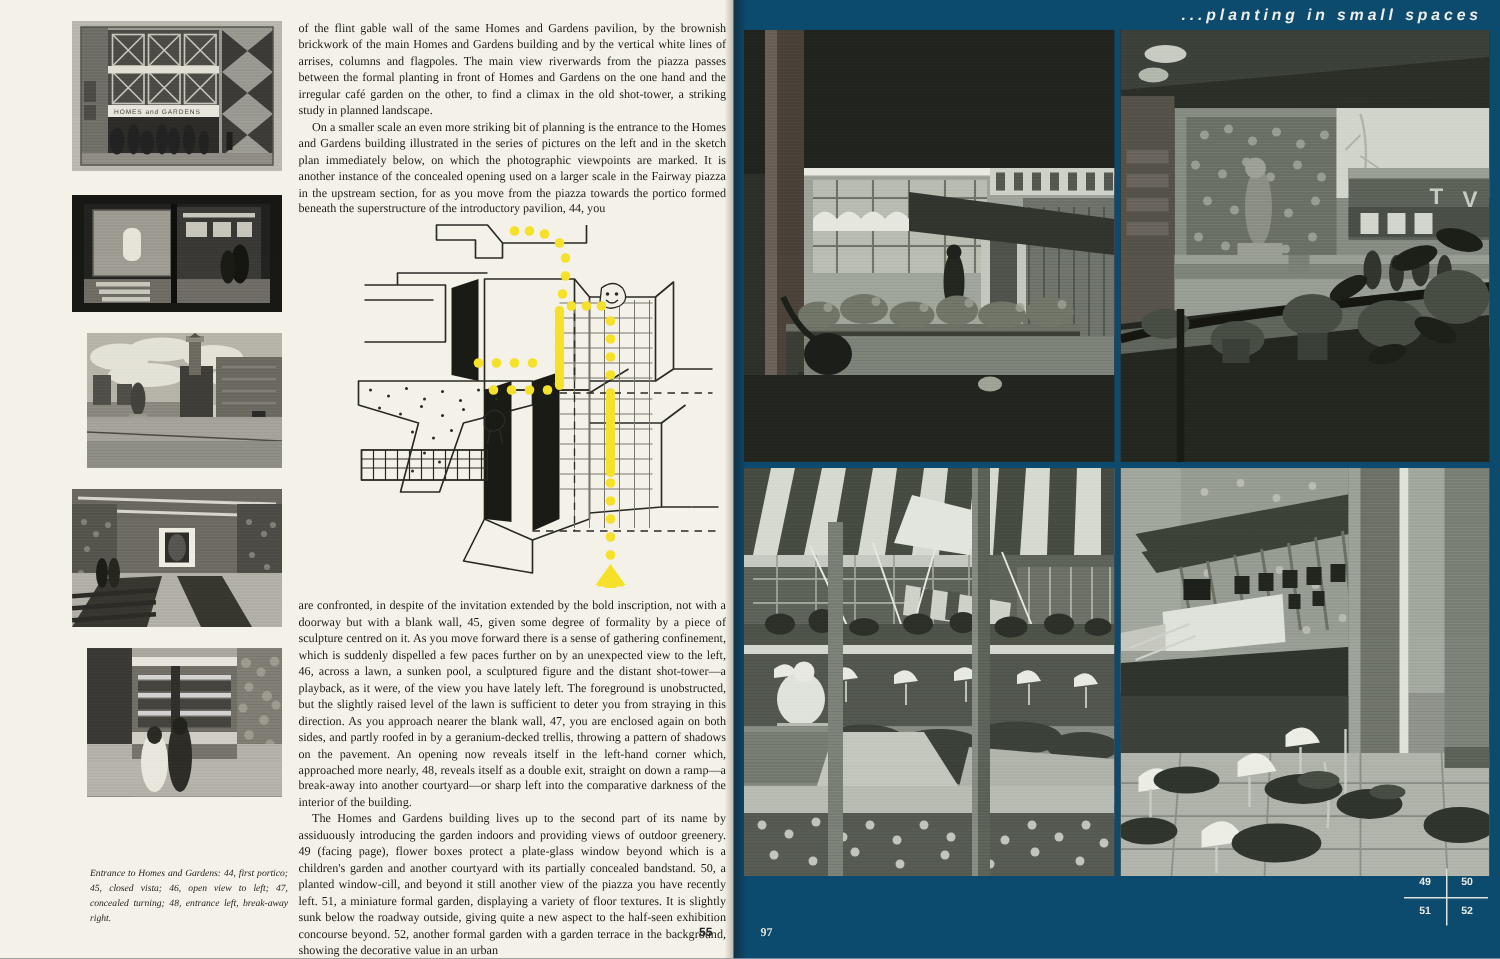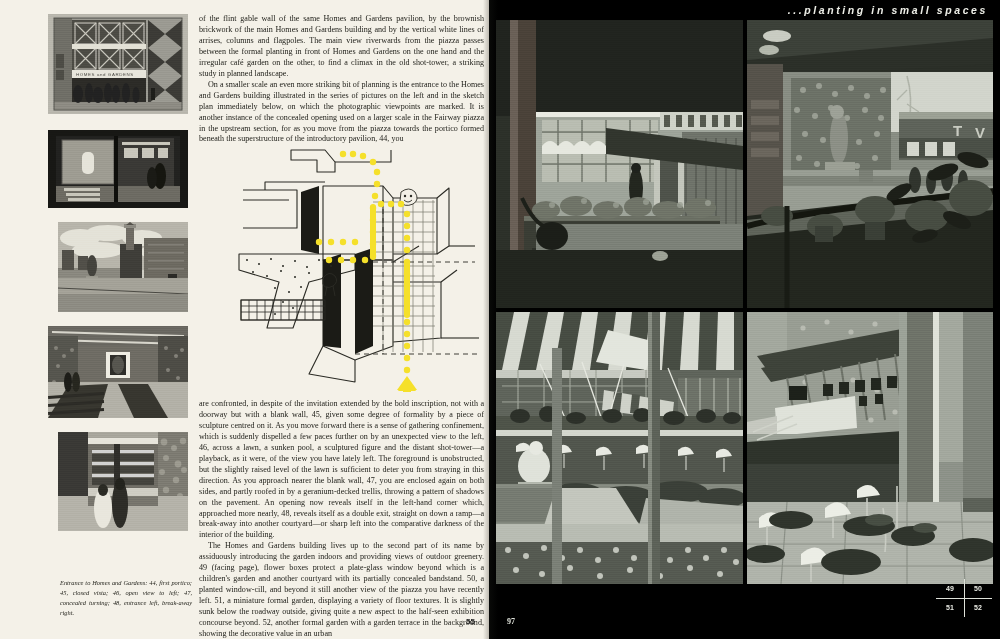--- a/index.html
+++ b/index.html
@@ -57,21 +57,21 @@
     font-size:8px;font-weight:bold;color:#222;
   }
 
   
   .plan{position:absolute;left:205px;top:142px;width:278px;height:250px;}
   .plan svg{display:block;}
 
   
   .page-right{
     position:absolute;left:489px;top:0;width:511px;height:639px;
-    background:#000000;
+    background:#0c4a6e;
   }
   .page-right:before{
     content:"";position:absolute;left:0;top:0;width:9px;height:100%;
     background:linear-gradient(to right,rgba(20,22,18,.45) 0%,rgba(120,128,118,0) 100%);
   }
   .rhead{
     position:absolute;right:12px;top:4px;
     font-family:"Liberation Sans",sans-serif;
     font-style:italic;font-weight:bold;
     font-size:10.5px;letter-spacing:2.6px;

